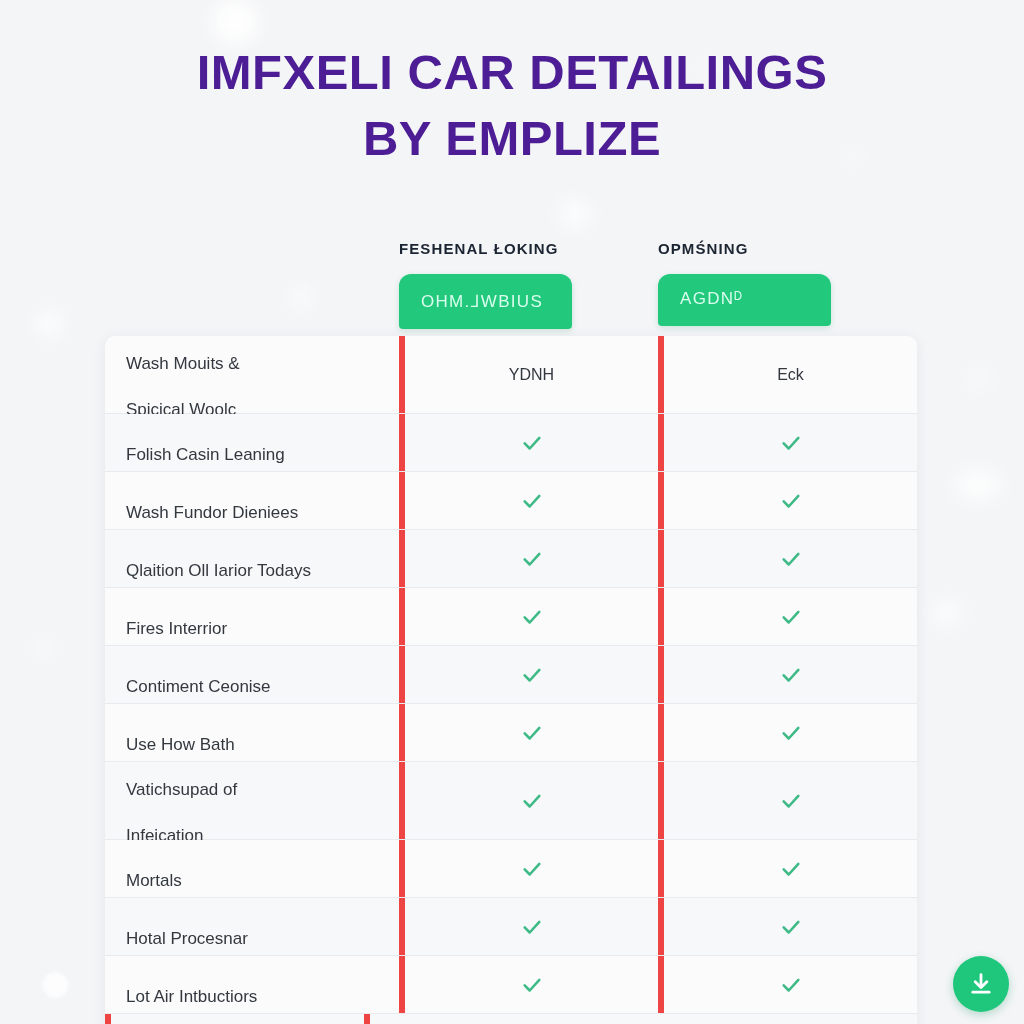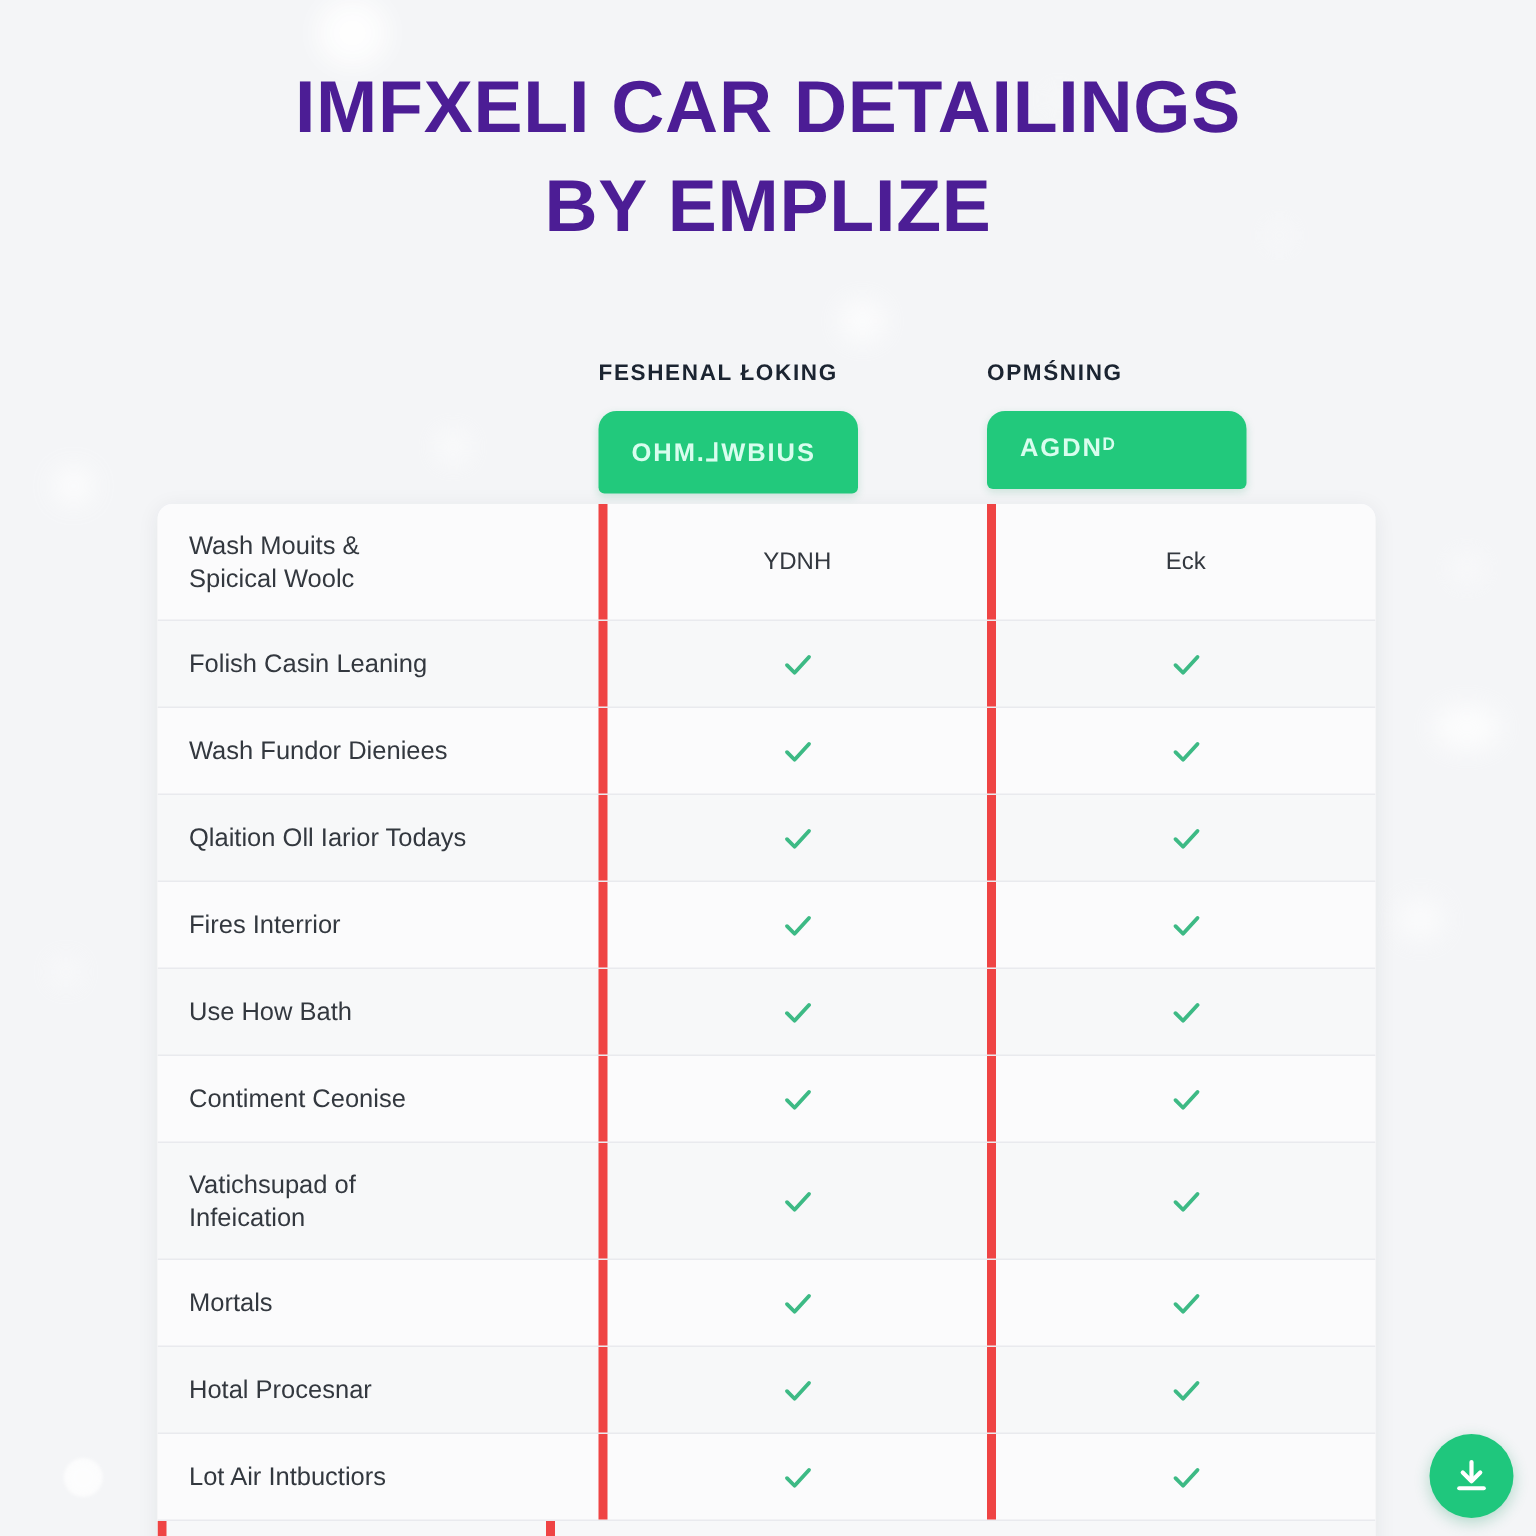--- a/index.html
+++ b/index.html
@@ -99,21 +99,21 @@
   }
   .pill {
     display:inline-block;
     margin-top:17px;
     min-width:173px;
     padding:15px 22px 17px;
     border-radius:12px 12px 4px 4px;
     background:#22c97c;
     color:#d8fdee;
     font-size:17px;
-    font-weight:700;
+    font-weight:400;
     letter-spacing:1.3px;
     white-space:nowrap;
     box-shadow:0 2px 6px rgba(20,150,95,.18);
   }
 
   
   .card {
     position:absolute;
     left:105px; top:336px;
     width:812px; height:700px;
@@ -134,21 +134,21 @@
   .row.std  { height:58px; }
 
   .cell-label {
     width:294px;
     flex:0 0 294px;
     padding:0 0 0 21px;
     color:#33383f;
     font-size:17px;
     line-height:22px;
   }
-  .cell-label .ln { display:block; }
+  .cell-label .ln { display:block;margin-top:24px; }
 
   .cell-val {
     width:259px;
     flex:0 0 259px;
     height:100%;
     display:flex;
     align-items:center;
     justify-content:center;
     border-left:6px solid #ef4444;
     color:#33383f;
@@ -309,40 +309,40 @@
         <div class="cell-val">
           <span class="check">
             <svg viewBox="0 0 24 24" fill="none" stroke="#3dba85" stroke-width="2.8" stroke-linecap="round" stroke-linejoin="round">
               <path d="M4 12.5 L9.5 18 L20 6.5"></path>
             </svg>
           </span>
         </div>
       </div>
       <div class="row std">
         <div class="cell-label">
+          <span class="ln">Contiment Ceonise</span>
+        </div>
+        <div class="cell-val">
+          <span class="check">
+            <svg viewBox="0 0 24 24" fill="none" stroke="#3dba85" stroke-width="2.8" stroke-linecap="round" stroke-linejoin="round">
+              <path d="M4 12.5 L9.5 18 L20 6.5"></path>
+            </svg>
+          </span>
+        </div>
+        <div class="cell-val">
+          <span class="check">
+            <svg viewBox="0 0 24 24" fill="none" stroke="#3dba85" stroke-width="2.8" stroke-linecap="round" stroke-linejoin="round">
+              <path d="M4 12.5 L9.5 18 L20 6.5"></path>
+            </svg>
+          </span>
+        </div>
+      </div>
+      <div class="row std">
+        <div class="cell-label">
           <span class="ln">Use How Bath</span>
-        </div>
-        <div class="cell-val">
-          <span class="check">
-            <svg viewBox="0 0 24 24" fill="none" stroke="#3dba85" stroke-width="2.8" stroke-linecap="round" stroke-linejoin="round">
-              <path d="M4 12.5 L9.5 18 L20 6.5"></path>
-            </svg>
-          </span>
-        </div>
-        <div class="cell-val">
-          <span class="check">
-            <svg viewBox="0 0 24 24" fill="none" stroke="#3dba85" stroke-width="2.8" stroke-linecap="round" stroke-linejoin="round">
-              <path d="M4 12.5 L9.5 18 L20 6.5"></path>
-            </svg>
-          </span>
-        </div>
-      </div>
-      <div class="row std">
-        <div class="cell-label">
-          <span class="ln">Contiment Ceonise</span>
         </div>
         <div class="cell-val">
           <span class="check">
             <svg viewBox="0 0 24 24" fill="none" stroke="#3dba85" stroke-width="2.8" stroke-linecap="round" stroke-linejoin="round">
               <path d="M4 12.5 L9.5 18 L20 6.5"></path>
             </svg>
           </span>
         </div>
         <div class="cell-val">
           <span class="check">

